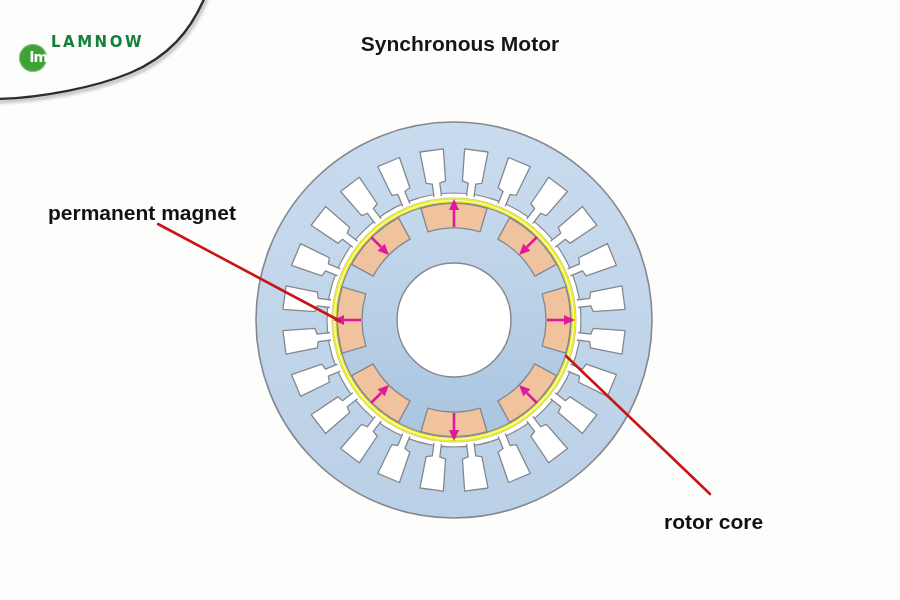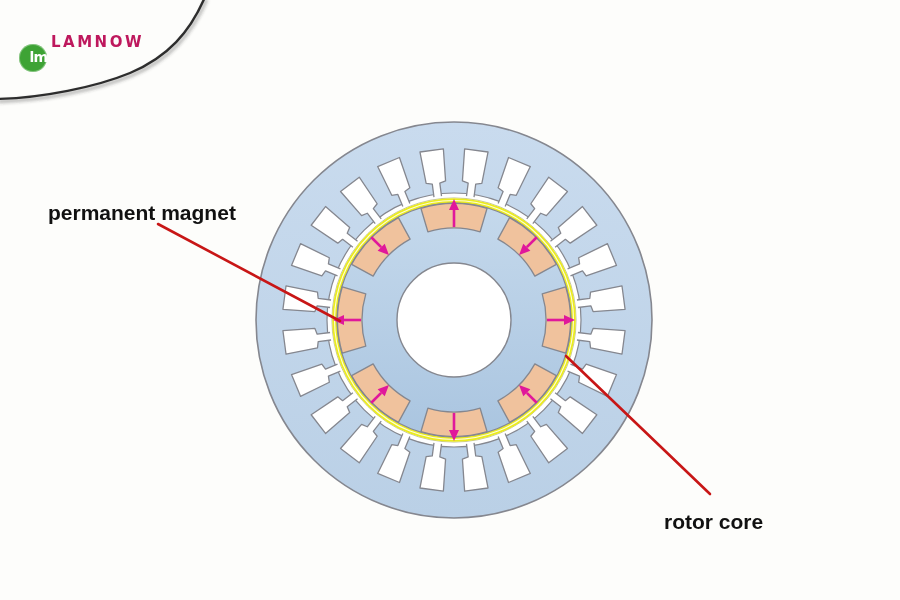--- a/index.html
+++ b/index.html
@@ -16,21 +16,21 @@
     position:absolute;left:19px;top:44px;width:28px;height:28px;border-radius:50%;
     display:flex;align-items:center;justify-content:flex-end;
     box-shadow:inset 0 0 0 1px rgba(255,255,255,.35);
   }
   .logo-badge span{
     color:#fff;font-weight:bold;font-size:14px;letter-spacing:-1px;
     font-family:"DejaVu Sans", sans-serif;transform:translateY(-1px);
   }
   .logo-word{
     position:absolute;left:51px;top:33px;font-family:"DejaVu Sans", sans-serif;
-    font-weight:bold;font-size:15px;letter-spacing:2.5px;color:#be185d;
+    font-weight:bold;font-size:15px;letter-spacing:2.5px;color:#15803d;
   }
   
   .title{
     position:absolute;left:260px;top:30px;width:400px;text-align:center;
     font-weight:bold;color:#151515;font-size:21px;line-height:28px;
   }
   
   .ann-label{
     position:absolute;font-weight:bold;color:#111;font-size:21px;white-space:nowrap;
   }
@@ -188,17 +188,18 @@
     <path d="M 205 -3 C 190 32 168 57 130 73 C 96 87 42 98 -3 99" fill="none" stroke="rgba(60,60,60,0.30)" stroke-width="4" transform="translate(1.5,2.5)" filter="url(#softBlur)"></path>
     <path d="M 205 -3 C 190 32 168 57 130 73 C 96 87 42 98 -3 99" fill="none" stroke="#2d2d2d" stroke-width="2.4"></path>
   </svg>
   <div class="logo-badge" id="logo-badge" style="background: rgb(62, 163, 53);">
     <span>lm</span>
   </div>
   <div class="logo-word">LAMNOW</div>
 </div>
 
 <div class="title">
+  <div>Synchronous Motor</div>
 </div>
 
 <div class="ann-label" id="label-permanent-magnet">permanent magnet</div>
 
 <div class="ann-label" id="label-rotor-core">rotor core</div>
 
 </body></html>

